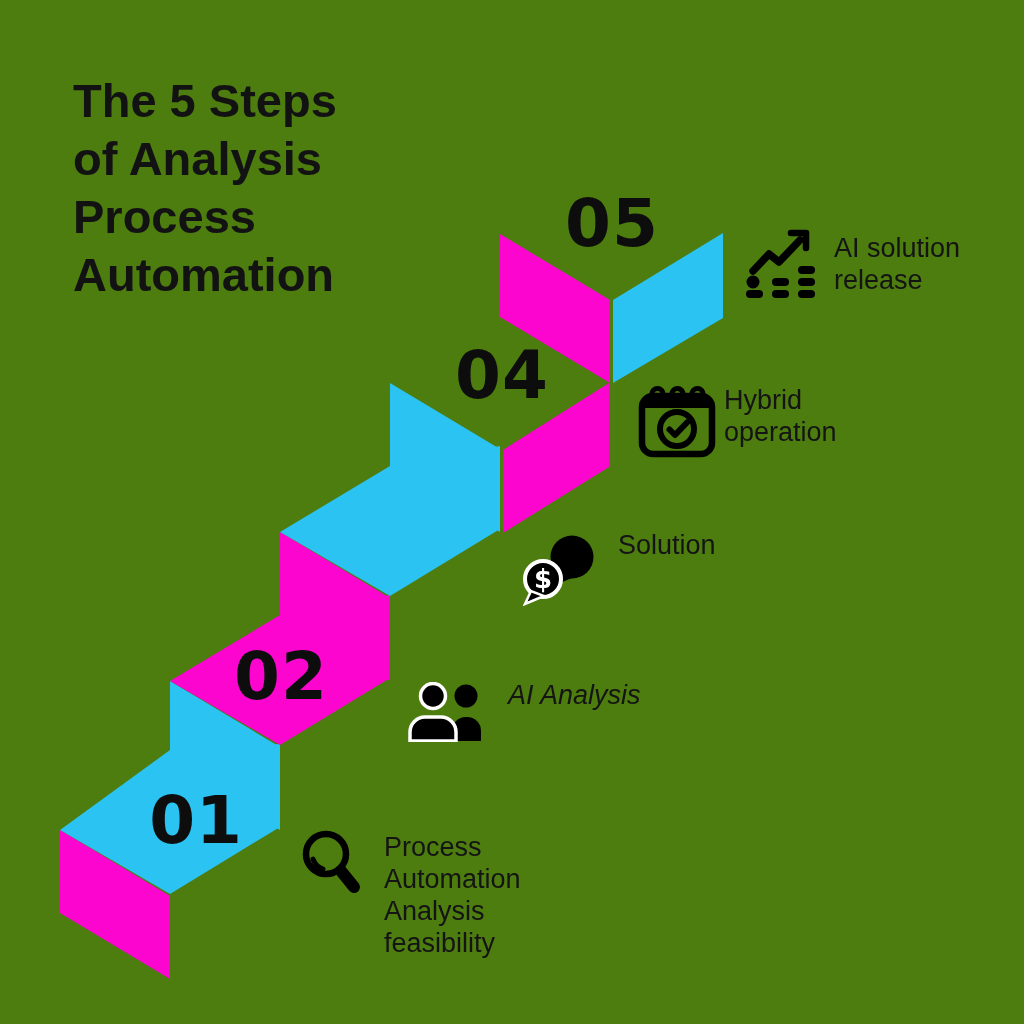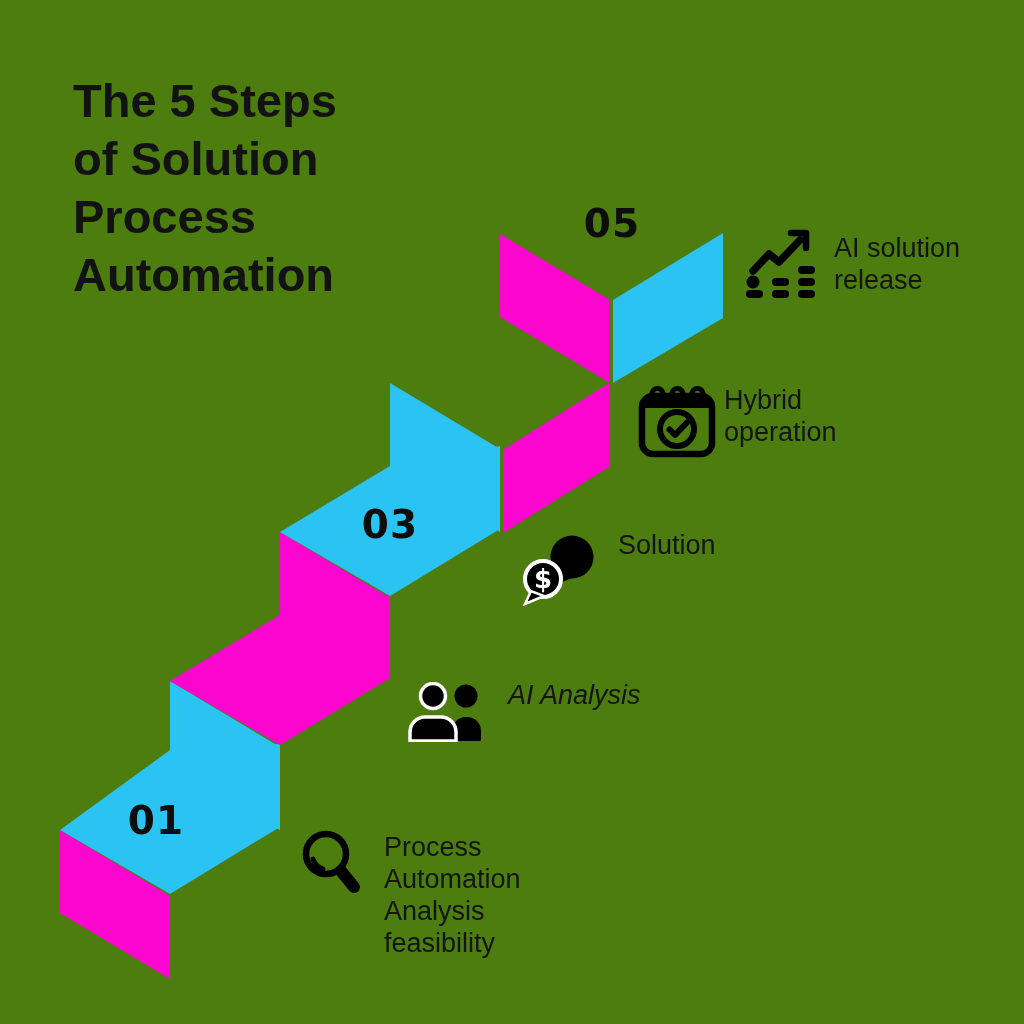--- a/index.html
+++ b/index.html
@@ -5,22 +5,22 @@
   html,body{margin:0;padding:0;background:#ffffff;}
   #canvas{position:relative;width:1024px;height:1024px;background:#4d7c0f;overflow:hidden;
           font-family:"Liberation Sans", sans-serif;}
   #stairs{position:absolute;left:0;top:0;width:1024px;height:1024px;}
   .m{fill:var(--magenta,#FC05CF);}
   .c{fill:var(--cyan,#2BC3F1);}
   .title{position:absolute;left:73px;top:72px;color:#121212;font-weight:700;
          font-size:47px;line-height:58px;letter-spacing:0px;}
   .title span{display:block;}
   .stepnum{position:absolute;width:130px;text-align:center;color:#0d0d0d;
-           font-family:"DejaVu Sans", sans-serif;font-weight:bold;font-size:39px;line-height:50px;letter-spacing:1px;}
-  #num-01{left:91px;top:796px;}
+           font-family:"DejaVu Sans", sans-serif;font-weight:bold;font-size:66px;line-height:50px;letter-spacing:1px;}
+  #num-01{left:113px;top:796px;text-align:right;}
   #num-02{left:216px;top:652px;}
   #num-03{left:325px;top:500px;}
   #num-04{left:437px;top:351px;}
   #num-05{left:547px;top:199px;}
   .iconbox{position:absolute;}
   .steplabel{position:absolute;color:#141414;font-size:27px;line-height:32px;font-weight:400;}
   .steplabel span{display:block;}
   #label-1{left:384px;top:831px;}
   #label-2{left:508px;top:679px;font-style:italic;}
   #label-3{left:618px;top:529px;}
@@ -50,27 +50,28 @@
 
     <polygon class="c" points="390,383 500,449 500,532 390,466"></polygon>
     <polygon class="m" points="503,450 609,383 609,467 503,533"></polygon>
 
     <polygon class="m" points="500,234 610,300 610,383 500,317"></polygon>
     <polygon class="c" points="613,300 723,233 723,318 613,383"></polygon>
   </svg>
 
   <div class="title">
     <span>The 5 Steps</span>
-    <span>of Solution</span>
+    <span>of Analysis</span>
     <span>Process</span>
     <span>Automation</span>
   </div>
 
   <div class="stepnum" id="num-01">01</div>
-  <div class="stepnum" id="num-03">03</div>
+  <div class="stepnum" id="num-02">02</div>
+  <div class="stepnum" id="num-04">04</div>
   <div class="stepnum" id="num-05">05</div>
 
   <div class="iconbox" id="icon-1">
     <svg width="74" height="80" viewBox="0 0 74 80">
       <circle cx="30" cy="28" r="20" fill="none" stroke="#000" stroke-width="6.5"></circle>
       <path d="M17 33 a 16 16 0 0 0 10 10" fill="none" stroke="#000" stroke-width="5" stroke-linecap="round"></path>
       <line x1="45" y1="45" x2="58" y2="61" stroke="#000" stroke-width="12" stroke-linecap="round"></line>
     </svg>
   </div>
 

